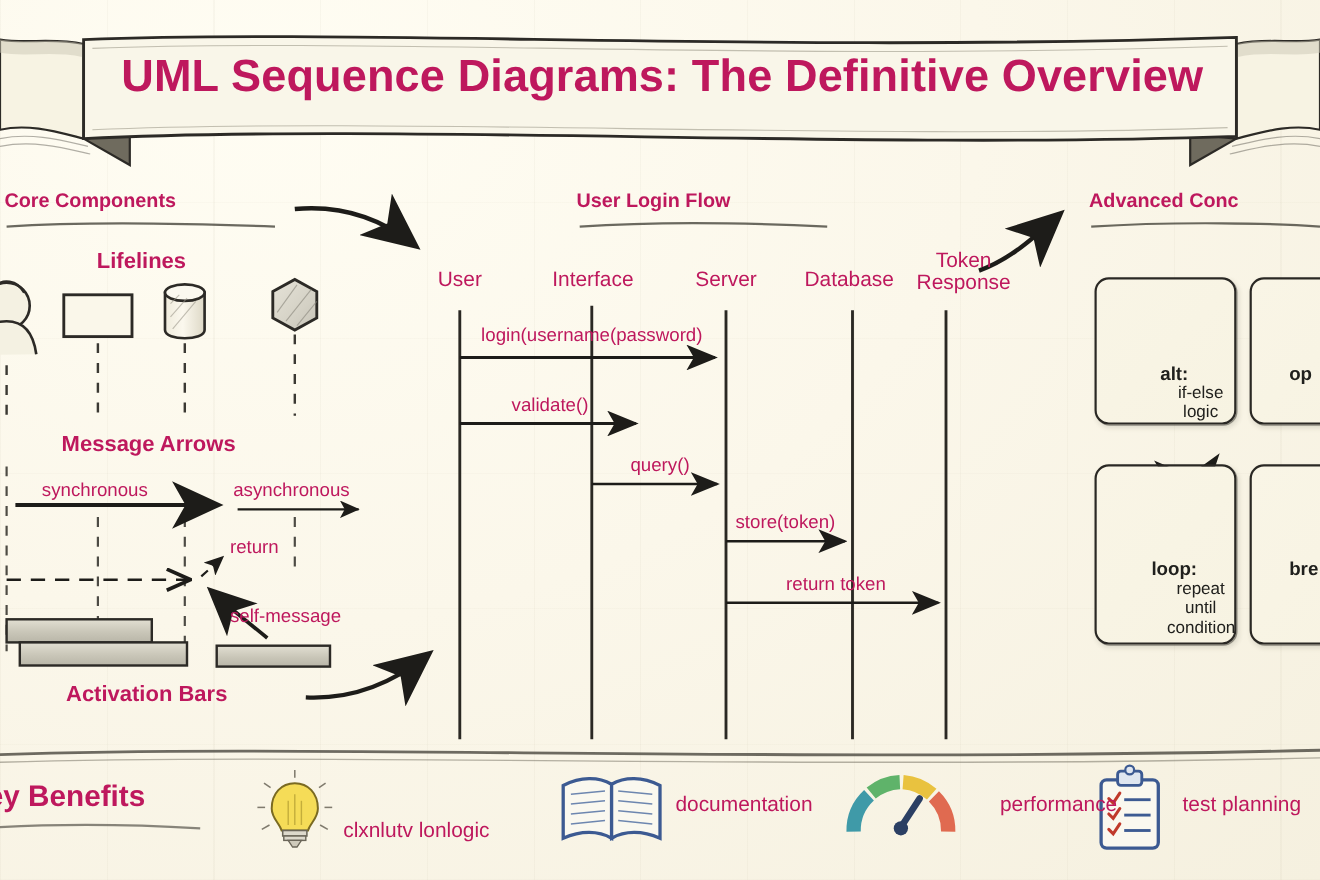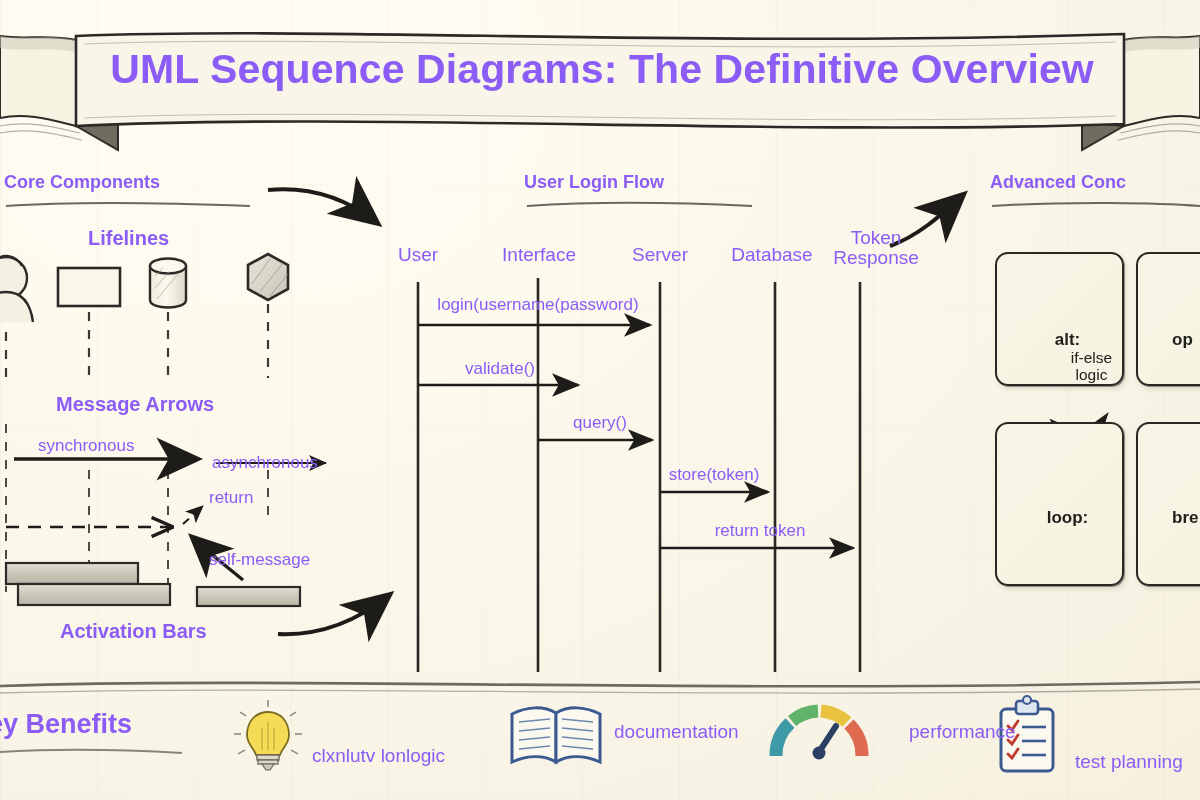--- a/index.html
+++ b/index.html
@@ -17,41 +17,41 @@
     background:
       repeating-linear-gradient(90deg, rgba(150,140,110,.055) 0 1px, rgba(0,0,0,0) 1px 97px),
       repeating-linear-gradient(0deg, rgba(150,140,110,.035) 0 1px, rgba(0,0,0,0) 1px 123px),
       radial-gradient(ellipse at 20% 10%, #fffdf3 0%, #fbf7ea 48%, #f5f0df 100%);
     pointer-events:none;
   }
   .layer{position:absolute;inset:0;}
   svg.layer{width:1200px;height:800px;}
 
   .tx{position:absolute;white-space:nowrap;line-height:1.05;}
-  .ink{color:#8b5cf6;}
+  .ink{color:#be185d;}
 
   
   #title{
     left:82px;top:48px;width:1040px;text-align:center;
     font-size:41px;font-weight:700;letter-spacing:.1px;
     font-family:"Liberation Sans","DejaVu Sans",sans-serif;
   }
 
   
   .sect{font-size:18px;font-weight:700;}
   #h-core{left:4px;top:173px;}
   #h-flow{left:524px;top:173px;}
   #h-adv{left:990px;top:173px;}
 
   
   #l-lifelines{left:88px;top:228px;font-size:20px;font-weight:700;}
   #l-msgarrows{left:56px;top:394px;font-size:20px;font-weight:700;}
   #l-actbars{left:60px;top:621px;font-size:20px;font-weight:700;}
   #l-sync{left:38px;top:437px;font-size:17px;}
-  #l-async{left:212px;top:454px;font-size:17px;}
+  #l-async{left:212px;top:437px;font-size:17px;}
   #l-return{left:209px;top:489px;font-size:17px;}
   #l-self{left:209px;top:551px;font-size:17px;}
 
   
   .actor{font-size:19px;font-weight:400;text-align:center;transform:translateX(-50%);}
   
   .msg{font-size:17px;transform:translateX(-50%);text-align:center;}
 
   
   .card{
@@ -343,27 +343,28 @@
 
 <div class="card" style="left:1136px;top:252px;width:125px;height:130px;">
   <div class="card-lab" style="top:76px;text-align:left;left:34px;">
     <span>op</span>
   </div>
 </div>
 
 <div class="card" style="left:995px;top:422px;width:125px;height:160px;">
   <div class="card-lab" style="top:84px;">
     <span>loop:</span>
+    <small>repeat until condition</small>
   </div>
 </div>
 
 <div class="card" style="left:1136px;top:422px;width:125px;height:160px;">
   <div class="card-lab" style="top:84px;text-align:left;left:34px;">
     <span>bre</span>
   </div>
 </div>
 
 <div class="tx ink" id="h-benefits">ey Benefits</div>
 
 <div class="tx ink ben-lab" style="left:312px;top:746px;">clxnlutv lonlogic</div>
 <div class="tx ink ben-lab" style="left:614px;top:722px;">documentation</div>
 <div class="tx ink ben-lab" style="left:877px;top:722px;margin-left:32px;">performance</div>
-<div class="tx ink ben-lab" style="left:1075px;top:722px;margin-top:30px;">test planning</div>
+<div class="tx ink ben-lab" style="left:1075px;top:722px;">test planning</div>
 
 </body></html>

